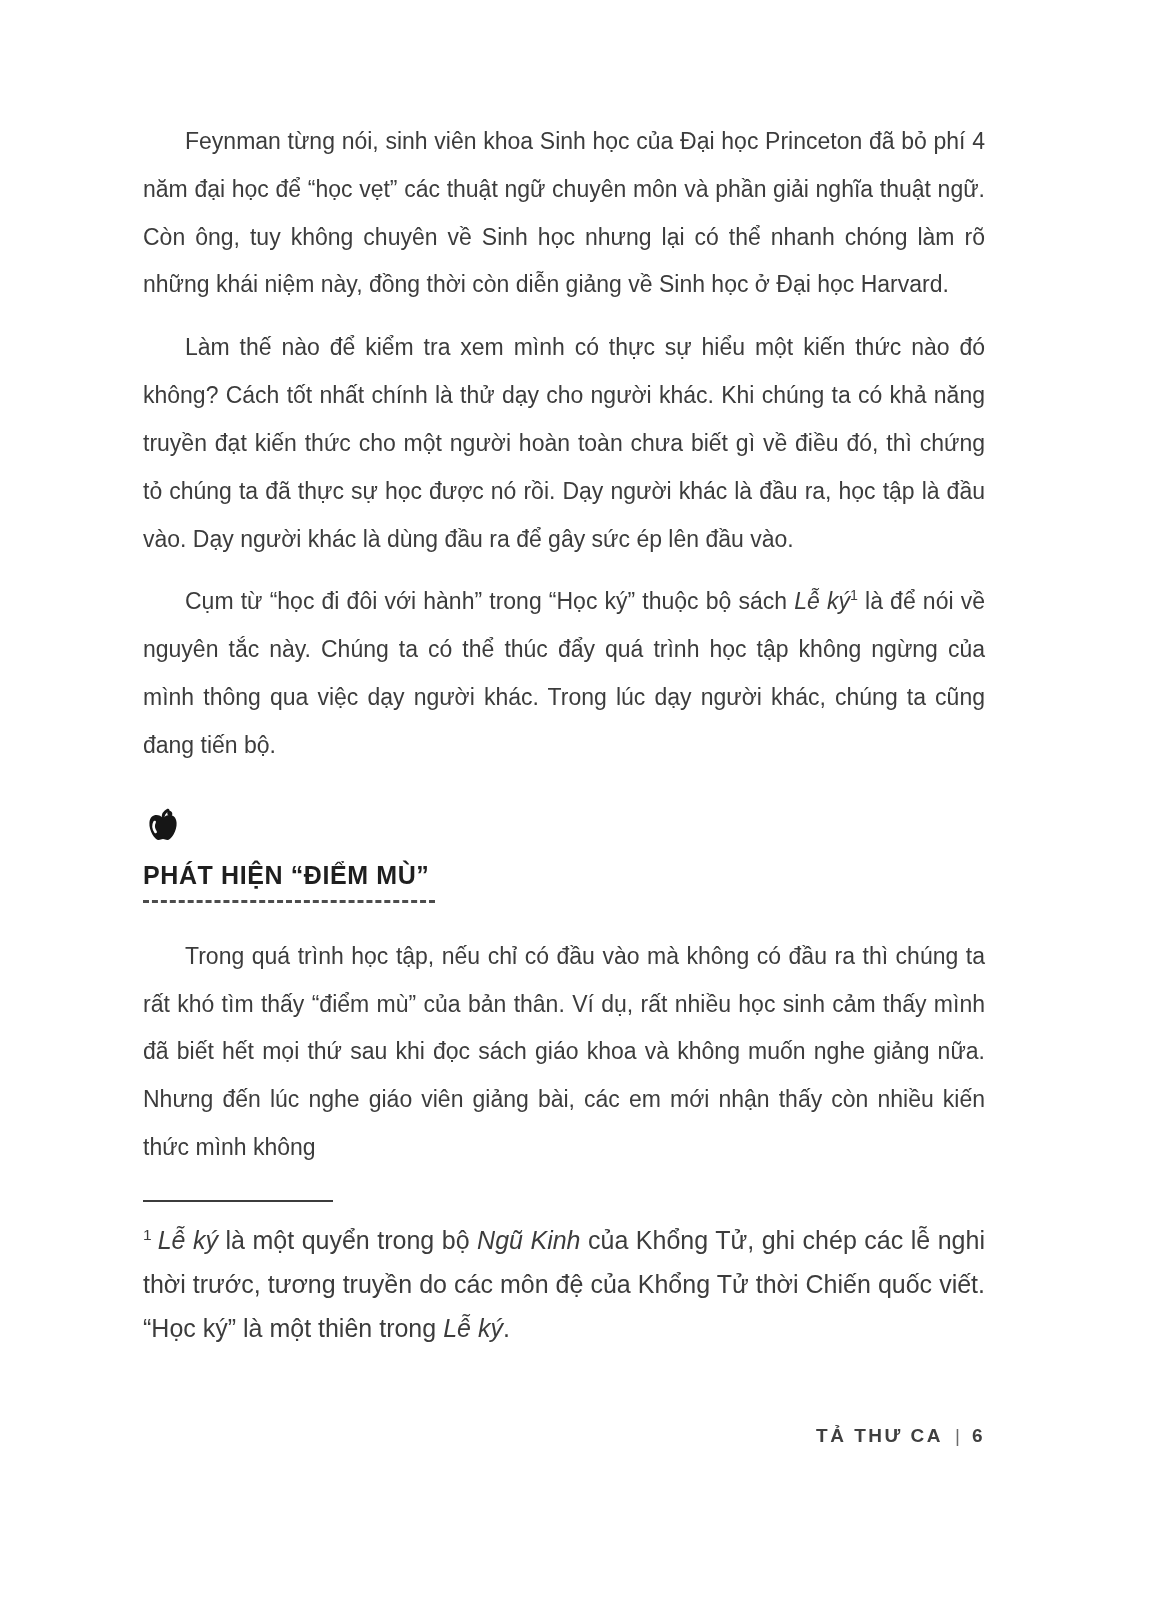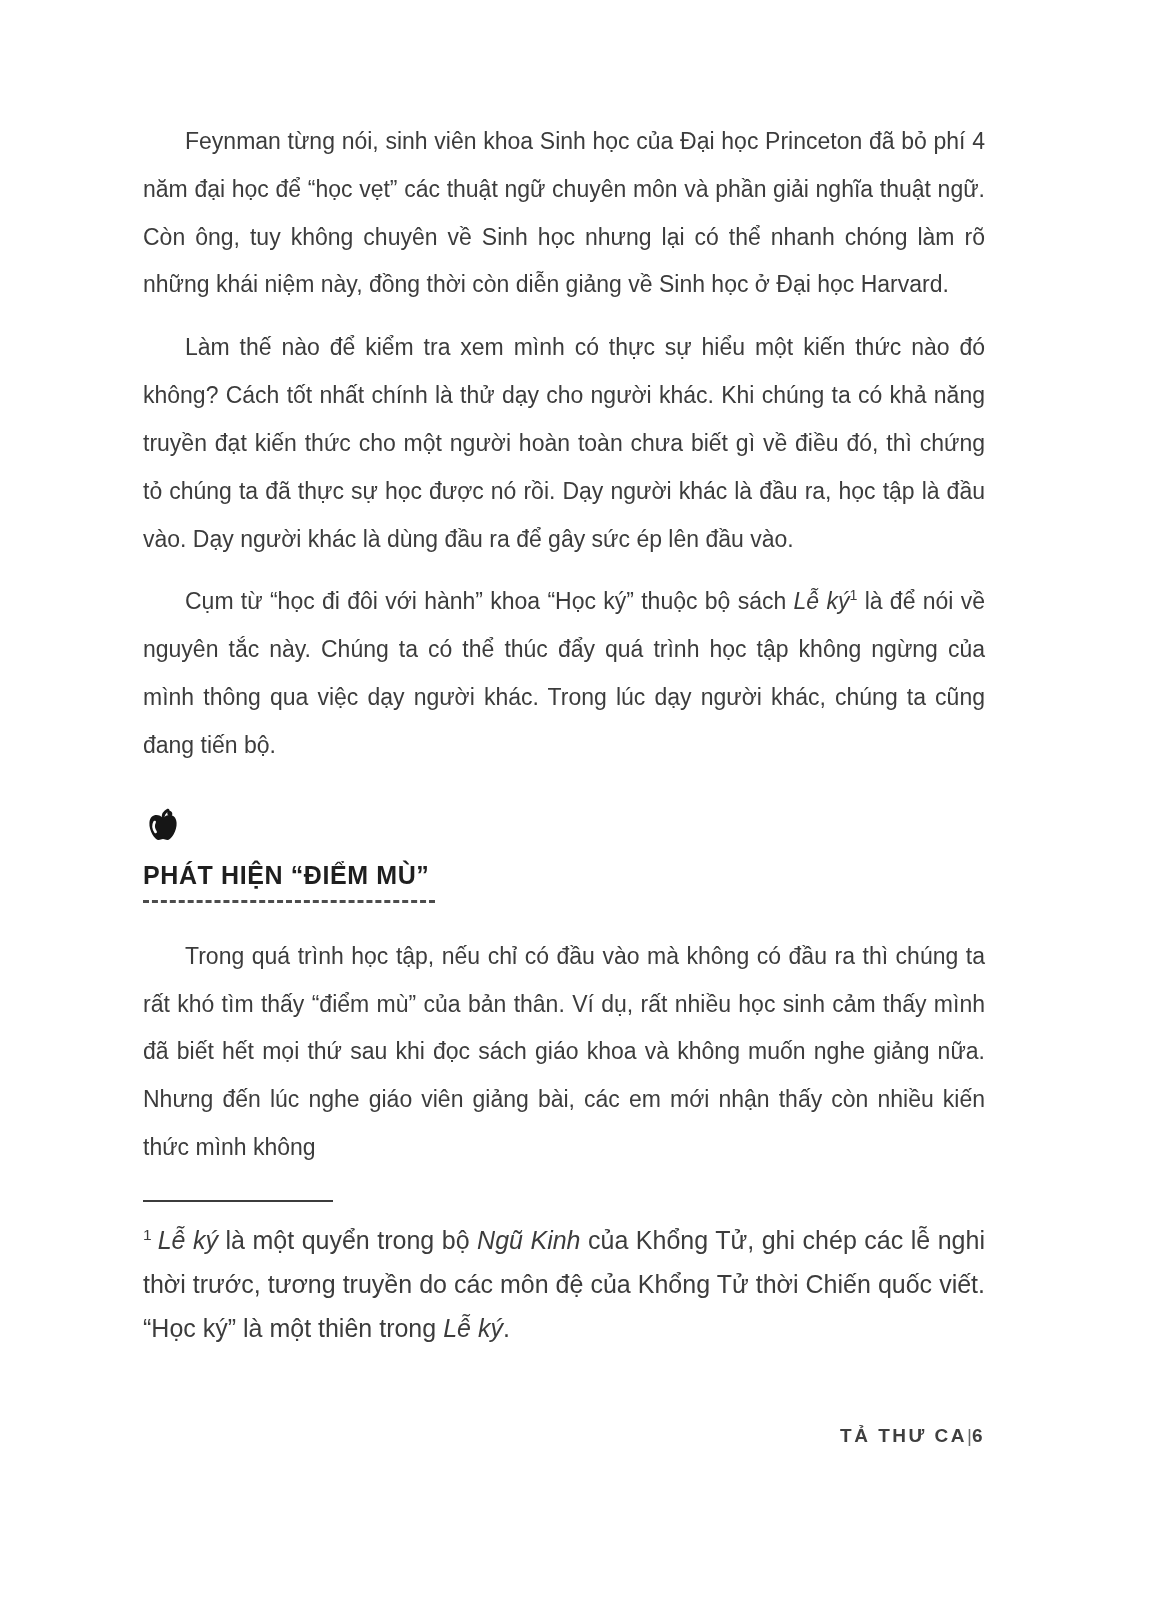--- a/index.html
+++ b/index.html
@@ -72,20 +72,21 @@
   .page-footer {
     position: absolute;
     right: 181px;
     bottom: 152px;
     font-size: 19px;
     font-weight: 700;
     letter-spacing: 2.5px;
     color: #3f3f3f;
     display: flex;
     align-items: flex-start;
+    gap: 12px;
   }
   .page-footer .sep {
     font-weight: 400;
     color: #6b6b6b;
     letter-spacing: 0;
   }
 </style>
 </head>
 <body>
 
@@ -93,21 +94,21 @@
 
   <p class="body-para">
     <span>Feynman từng nói, sinh viên khoa Sinh học của Đại học Princeton đã bỏ phí 4 năm đại học để “học vẹt” các thuật ngữ chuyên môn và phần giải nghĩa thuật ngữ. Còn ông, tuy không chuyên về Sinh học nhưng lại có thể nhanh chóng làm rõ những khái niệm này, đồng thời còn diễn giảng về Sinh học ở Đại học Harvard.</span>
   </p>
 
   <p class="body-para">
     <span>Làm thế nào để kiểm tra xem mình có thực sự hiểu một kiến thức nào đó không? Cách tốt nhất chính là thử dạy cho người khác. Khi chúng ta có khả năng truyền đạt kiến thức cho một người hoàn toàn chưa biết gì về điều đó, thì chứng tỏ chúng ta đã thực sự học được nó rồi. Dạy người khác là đầu ra, học tập là đầu vào. Dạy người khác là dùng đầu ra để gây sức ép lên đầu vào.</span>
   </p>
 
   <p class="body-para">
-    <span>Cụm từ “học đi đôi với hành” khoa “Học ký” thuộc bộ sách </span><em>Lễ ký</em><sup class="fn-marker">1</sup><span> là để nói về nguyên tắc này. Chúng ta có thể thúc đẩy quá trình học tập không ngừng của mình thông qua việc dạy người khác. Trong lúc dạy người khác, chúng ta cũng đang tiến bộ.</span>
+    <span>Cụm từ “học đi đôi với hành” trong “Học ký” thuộc bộ sách </span><em>Lễ ký</em><sup class="fn-marker">1</sup><span> là để nói về nguyên tắc này. Chúng ta có thể thúc đẩy quá trình học tập không ngừng của mình thông qua việc dạy người khác. Trong lúc dạy người khác, chúng ta cũng đang tiến bộ.</span>
   </p>
 
   <div class="section-heading">
     <span class="apple-icon-wrap">
       <svg width="40" height="42" viewBox="0 0 32 34" aria-hidden="true">
         <path d="M16 10 C13 6, 5.5 6, 5 13.5 C4.5 20, 9.5 27.5, 12.5 27.5 C14 27.5, 14.5 26.7, 16 26.7 C17.5 26.7, 18 27.5, 19.5 27.5 C22.5 27.5, 27.5 20, 27 13.5 C26.5 6, 19 6, 16 10 Z" fill="#161616"></path>
         <path d="M9.2 13 C8 15.2, 8.4 18.6, 10 21" stroke="#ffffff" stroke-width="2.2" fill="none" stroke-linecap="round"></path>
         <path d="M16 10 C16 7, 17.5 4.6, 20 3.4" fill="none" stroke="#161616" stroke-width="2.4" stroke-linecap="round"></path>
         <path d="M20 3.4 C23 3.6, 24.4 6, 23 8 C20.6 8.6, 18.4 7.2, 20 3.4 Z" fill="#161616"></path>
       </svg>

